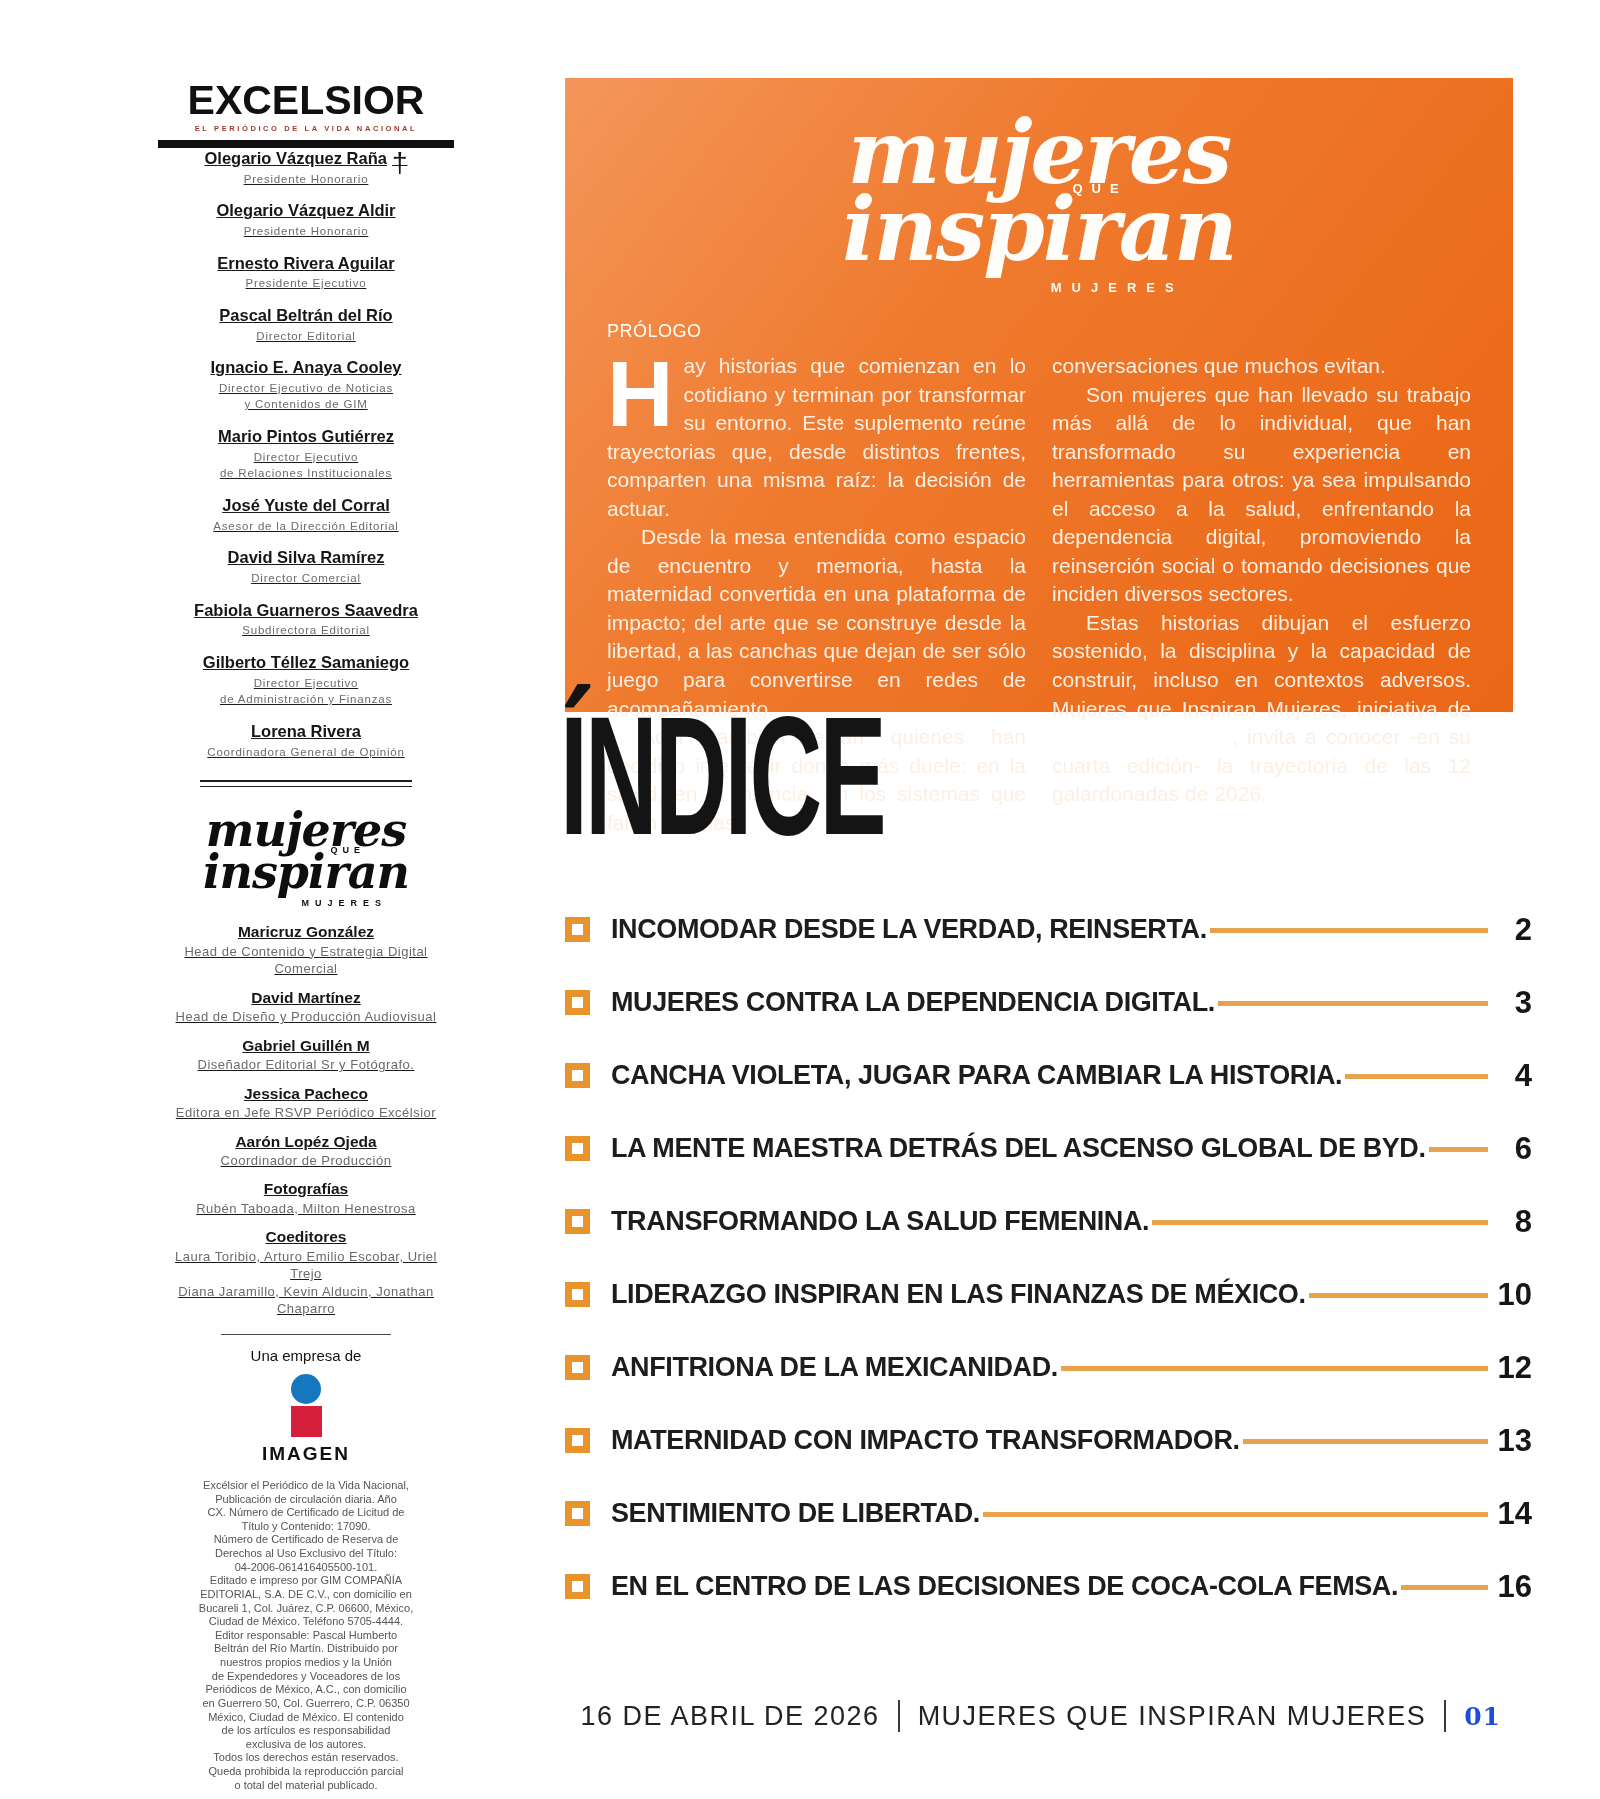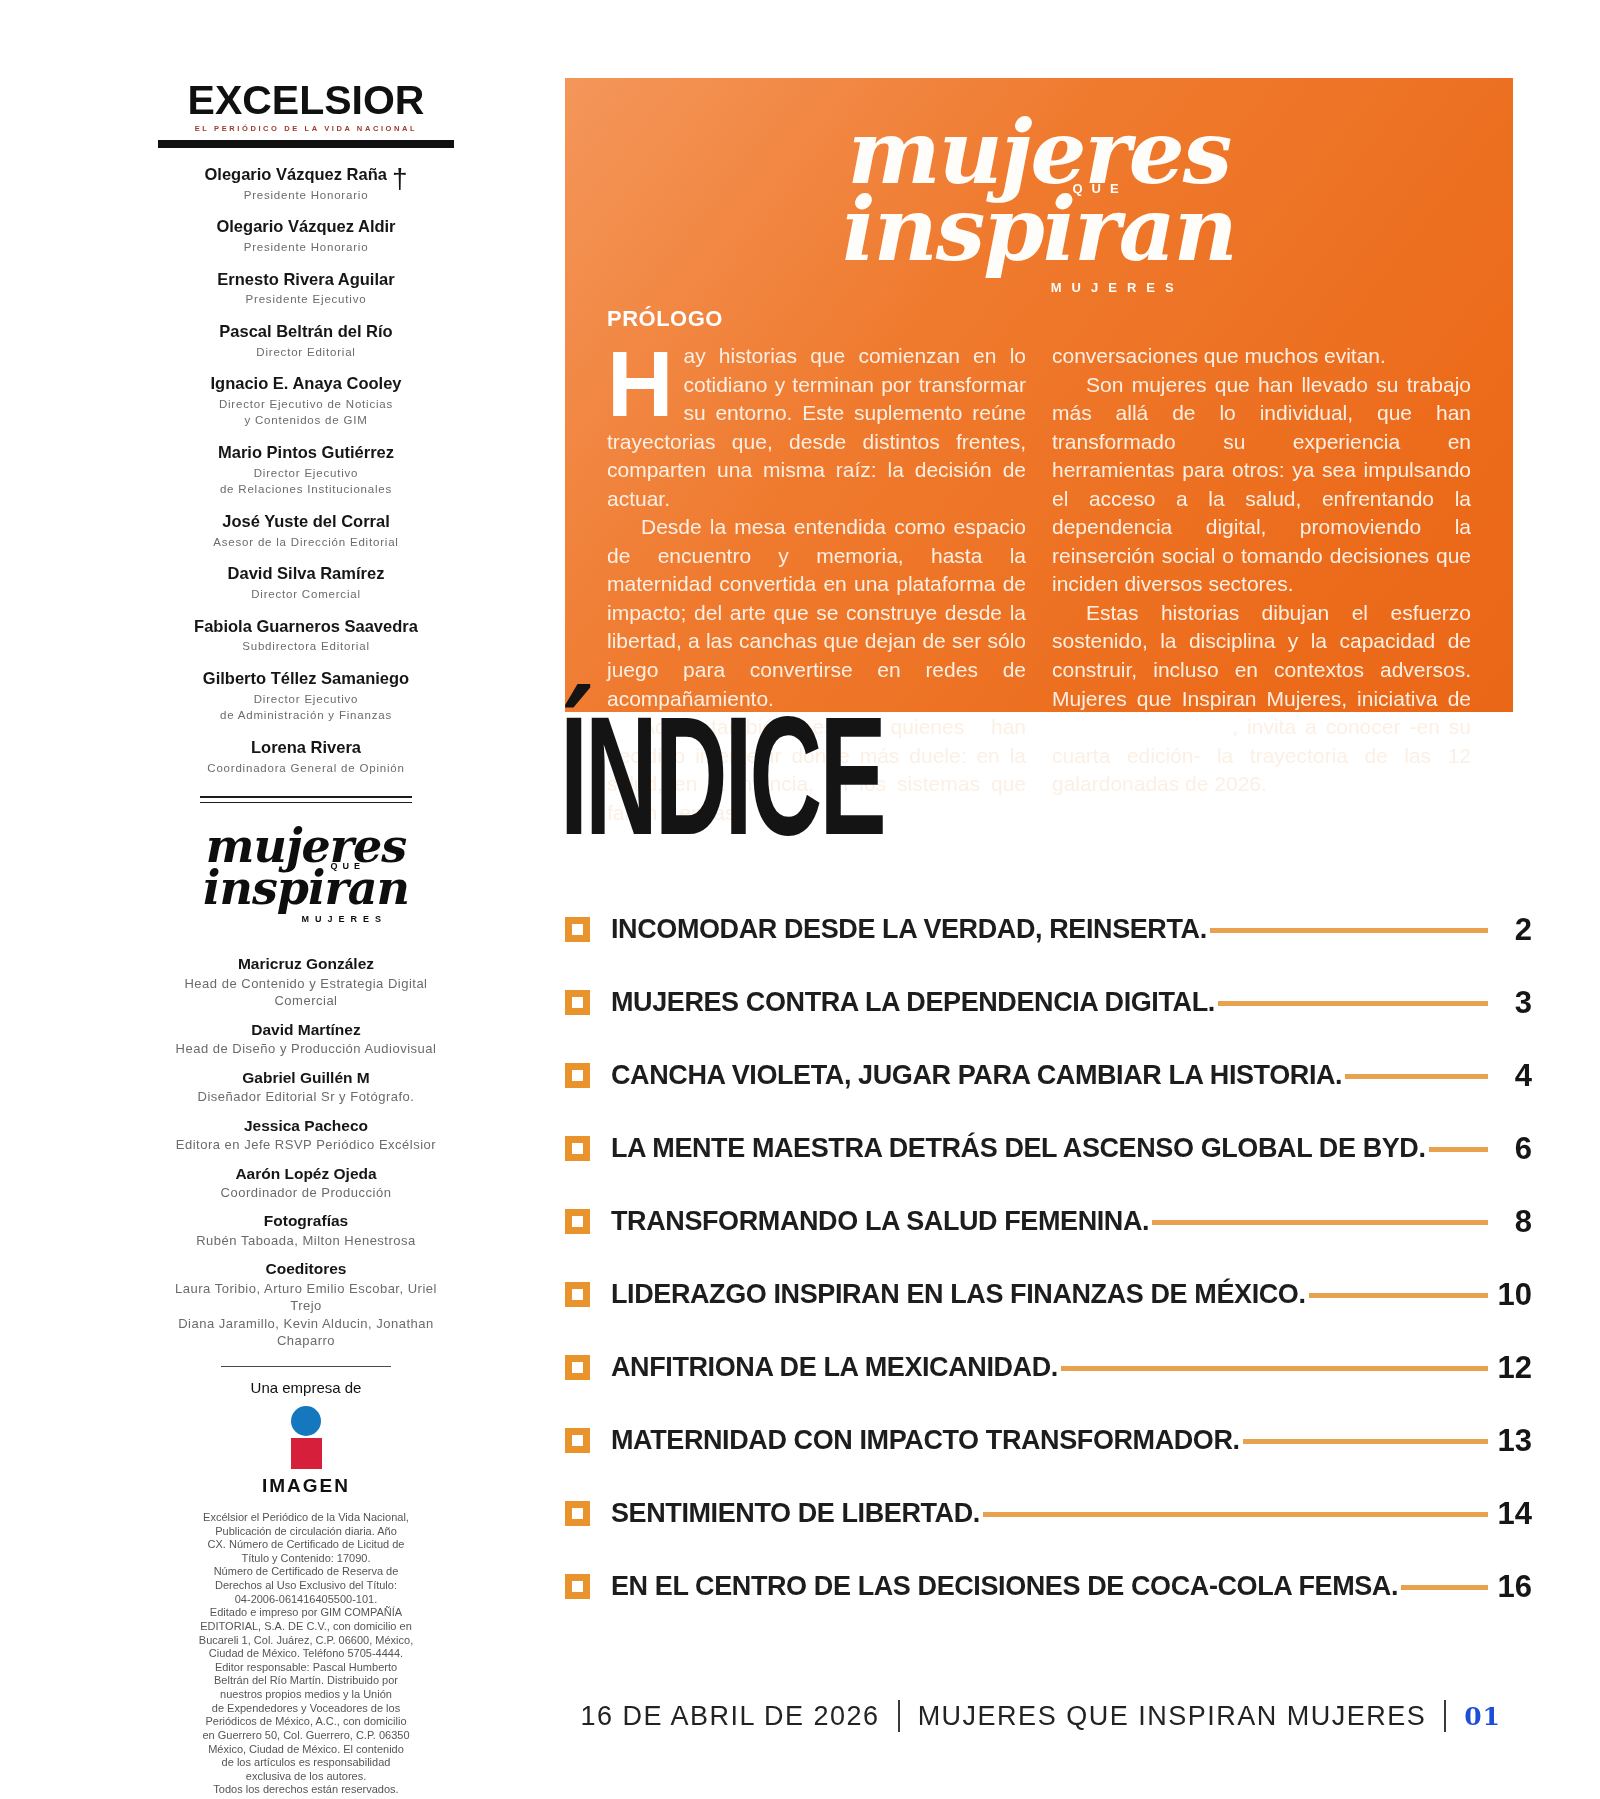--- a/index.html
+++ b/index.html
@@ -4,21 +4,21 @@
 <style>
   html,body{margin:0;padding:0;background:#fff;}
   .page{position:relative;width:1567px;height:1799px;background:#ffffff;overflow:hidden;
         font-family:"Liberation Sans",sans-serif;color:#1a1a1a;}
 
   
   .masthead{position:absolute;left:158px;top:80px;width:296px;text-align:center;}
   .exc-logo{font-size:41px;font-weight:800;letter-spacing:0px;color:#101010;line-height:1;}
   .exc-tagline{font-size:7.5px;letter-spacing:2.6px;color:#9e3a2c;margin-top:3px;font-weight:700;}
   .exc-rule{height:8px;background:#101010;margin-top:7px;}
-  .staff-list{margin-top:16px;}
+  .staff-list{margin-top:0;text-decoration:underline;}
   .staff-item{margin-bottom:13px;}
   .staff-name{font-size:16.5px;font-weight:700;color:#161616;line-height:1.25;}
   .staff-role{font-size:11.5px;color:#6b6b6b;letter-spacing:0.8px;line-height:1.45;margin-top:2px;white-space:pre-line;}
   .staff-suffix{font-size:28px;font-weight:400;vertical-align:middle;line-height:0;position:relative;top:3px;margin-left:5px;}
   .divider-double{width:212px;margin:20px auto 14px;height:4px;border-top:2px solid #1c1c1c;border-bottom:1px solid #1c1c1c;}
   .divider-single{width:170px;margin:16px auto 12px;border-top:1px solid #4a4a4a;}
 
   
   .mi-logo{display:inline-block;text-align:center;line-height:1;}
   .mi-logo .mi-l1,.mi-logo .mi-l3{font-family:"DejaVu Serif",serif;font-style:italic;font-weight:700;}
@@ -42,21 +42,21 @@
         padding:30px 42px 0;
         background:linear-gradient(128deg,#f4965a 0%,#f0open 0%,#ef7a2e 38%,#ec6c1c 78%,#ea6717 100%);
         background:linear-gradient(128deg,#f4965a 0%,#ef7a2e 38%,#ec6c1c 78%,#ea6717 100%);
         color:#fdf1e7;}
   .hero-logo-wrap{text-align:center;}
   .mi-hero{color:#fffdf9;}
   .mi-hero .mi-l1,.mi-hero .mi-l3{font-size:88px;letter-spacing:-2px;}
   .mi-hero .mi-l2{font-size:13px;letter-spacing:9px;text-align:right;padding-right:108px;margin-top:-14px;font-weight:700;}
   .mi-hero .mi-l3{margin-top:-10px;}
   .mi-hero .mi-l4{font-size:13px;letter-spacing:10px;text-align:right;padding-right:52px;margin-top:8px;font-weight:700;}
-  .prologo-label{font-size:22px;font-weight:700;letter-spacing:0.5px;color:#fff;margin:10px 0 10px;}
+  .prologo-label{font-size:18px;font-weight:400;letter-spacing:0.5px;color:#fff;margin:25px 0 10px;}
   .pr-cols{display:flex;gap:26px;}
   .pr-col{flex:1;text-align:justify;font-size:21px;line-height:1.36;color:#fcefe4;}
   .pr-col p{margin:0;}
   .pr-col p.indent{text-indent:34px;}
   .dropcap{float:left;font-size:92px;line-height:0.78;font-weight:700;color:#fff;margin:7px 10px 0 0;}
   .pr-bold{font-weight:800;color:#ffffff;}
 
   
   .indice-title{position:absolute;left:560px;top:688px;margin:0;font-size:168px;font-weight:800;
                 color:#141414;line-height:1.05;letter-spacing:-5px;transform:scaleX(0.60);transform-origin:0 0;white-space:nowrap;}

